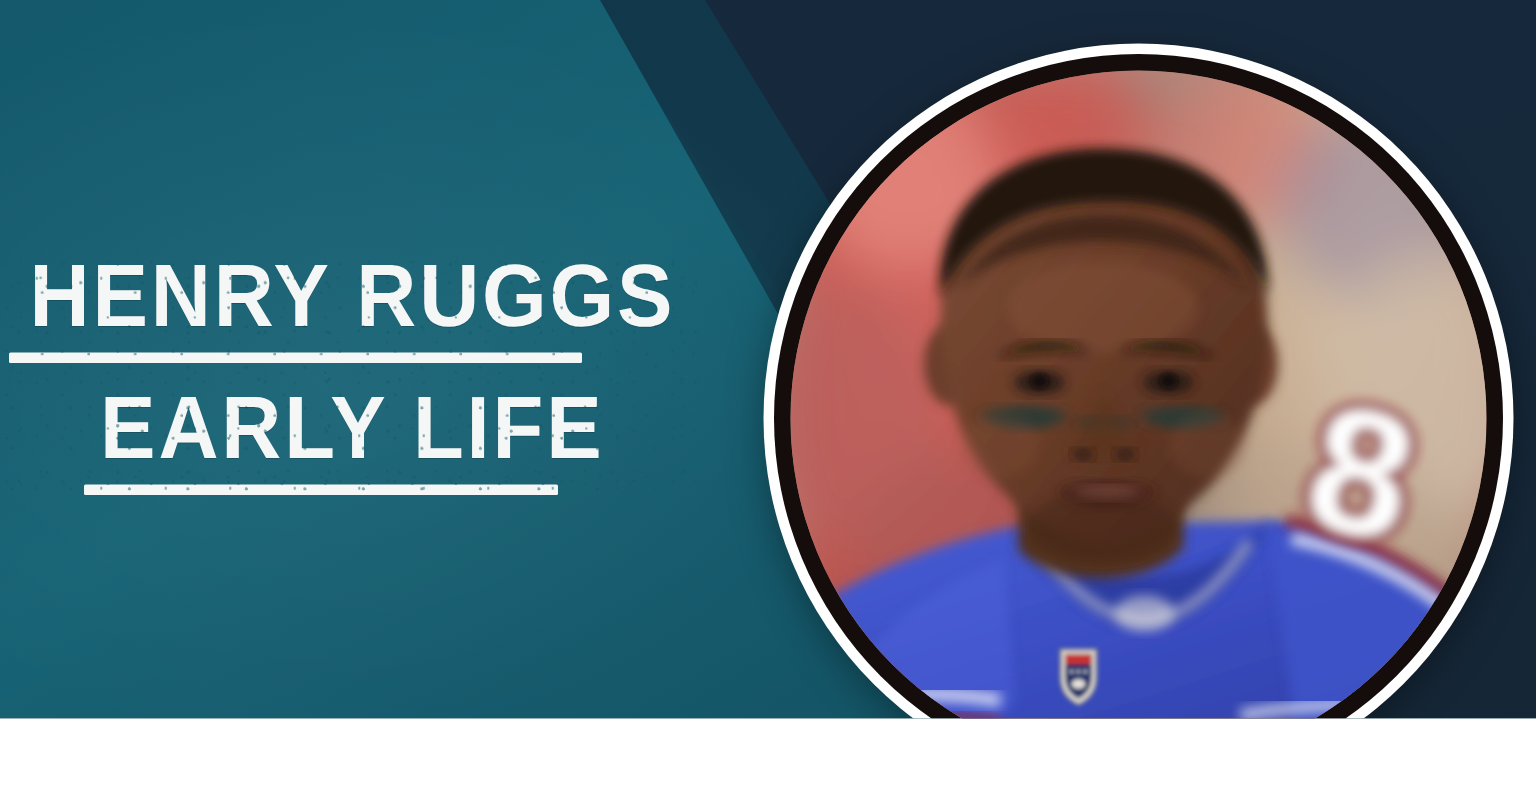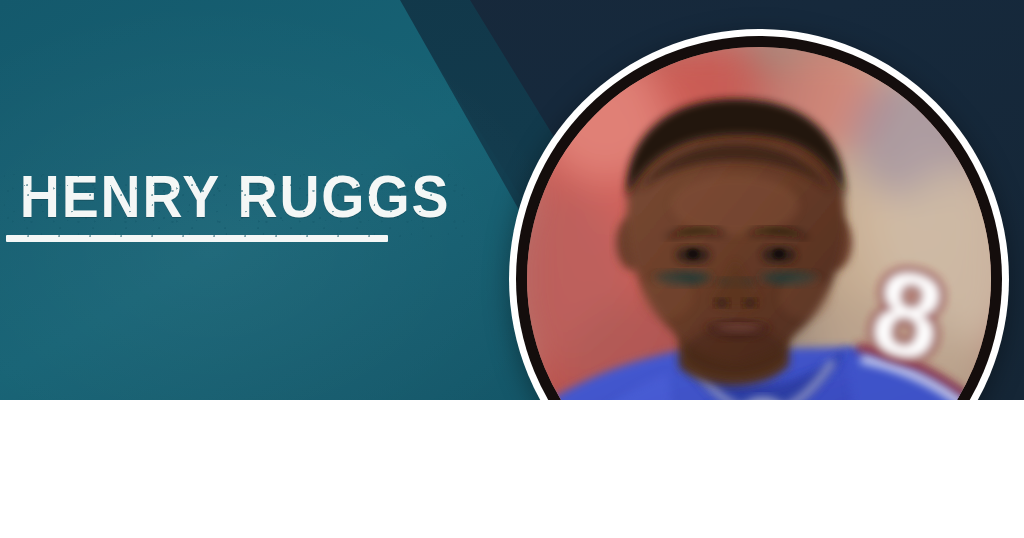--- a/index.html
+++ b/index.html
@@ -4,21 +4,21 @@
 <title>Henry Ruggs Early Life Banner</title>
 <style>
   html, body {
     margin: 0;
     padding: 0;
     background: #ffffff;
   }
   #banner {
     position: relative;
     width: 1024px;
-    height: 400px;
+    height: 479px;
     overflow: hidden;
     font-family: "Liberation Sans", sans-serif;
     background: #0e3d4d;
     user-select: none;
   }
 
   
   .bg-base {
     position: absolute;
     inset: 0;
@@ -169,20 +169,24 @@
 
   <div class="bg-base"></div>
   <div class="bg-navy"></div>
   <div class="bg-darkband"></div>
   <div class="bg-teal"></div>
   <div class="bg-sheen"></div>
 
   <div class="headline">
     <div class="headline-line line1">
       <span class="headline-text">HENRY RUGGS</span>
+      <span class="headline-rule"></span>
+    </div>
+    <div class="headline-line line2">
+      <span class="headline-text">EARLY LIFE</span>
       <span class="headline-rule"></span>
     </div>
     <div class="grunge"></div>
   </div>
 
   <div class="portrait">
     <div class="portrait-inner-ring"></div>
     <div class="portrait-photo">
       <svg class="photo-canvas" viewBox="0 0 464 464" preserveAspectRatio="xMidYMid slice">
         <defs>

